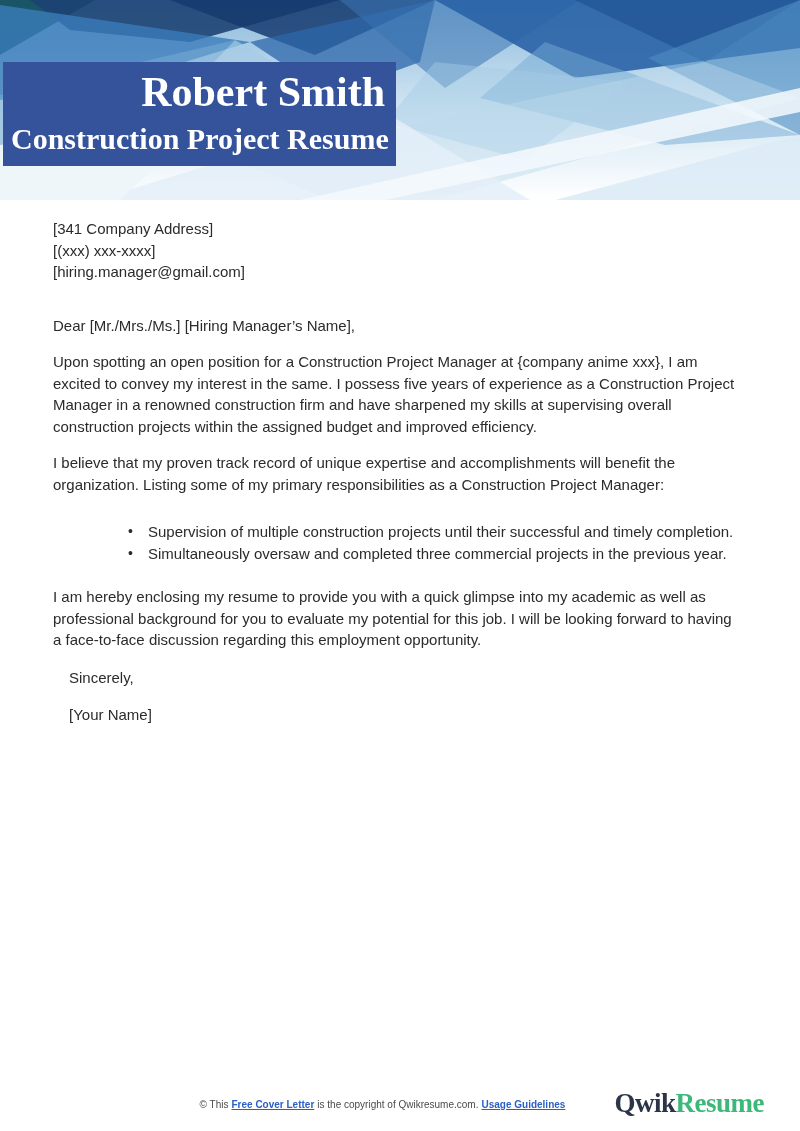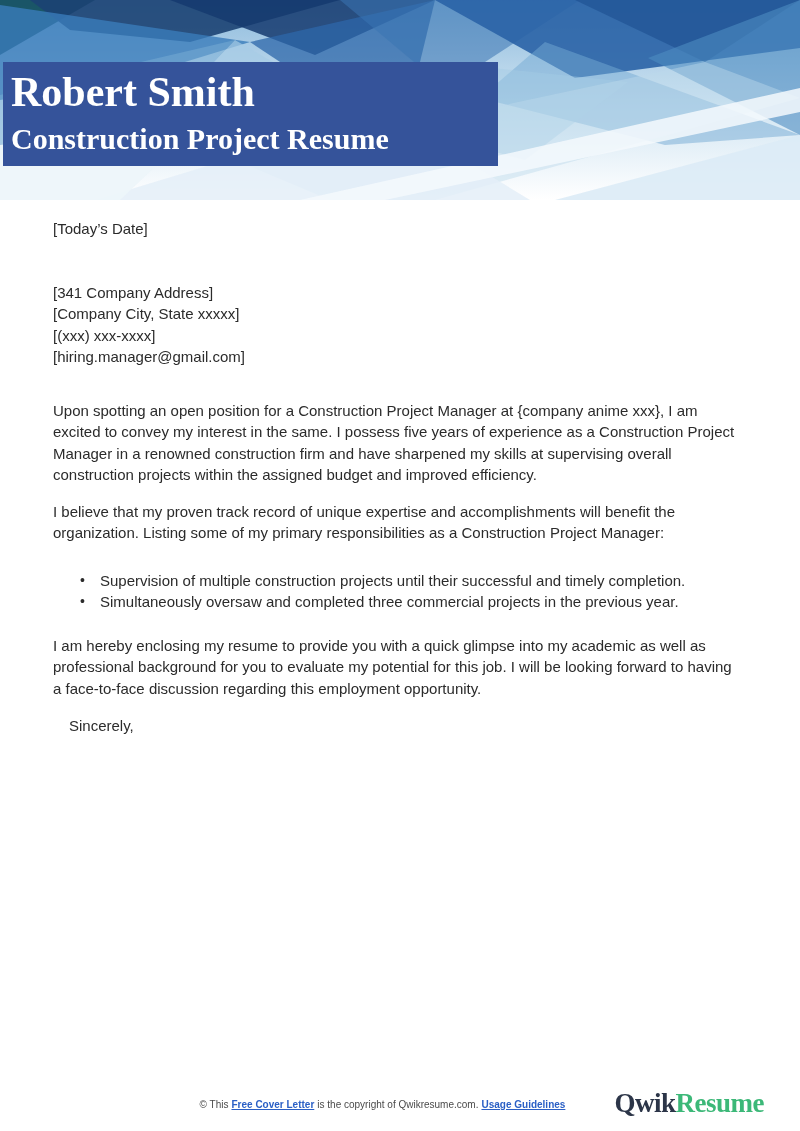--- a/index.html
+++ b/index.html
@@ -13,24 +13,24 @@
     overflow: hidden;
     font-family: "Liberation Sans", sans-serif;
   }
 
   
   .header { position: absolute; top: 0; left: 0; width: 800px; height: 200px; }
   .header svg { display: block; width: 800px; height: 200px; }
   .name-box {
     position: absolute;
     top: 62px; left: 3px;
-    width: 495px; height: 104px;
+    width: 393px; height: 104px;
     background: #35539a;
     color: #ffffff;
-    text-align: left;
+    text-align: right;
     padding: 5px 11px 0 8px;
     font-family: "Liberation Serif", serif;
   }
   .name-box .name {
     font-size: 42px; font-weight: 700; line-height: 50px; white-space: nowrap;
   }
   .name-box .title {
     font-size: 30px; font-weight: 700; line-height: 44px; white-space: nowrap;
   }
 
@@ -45,21 +45,21 @@
   }
   .letter p { margin: 0 0 15px 0; }
   .letter .date-line { margin-bottom: 42px; }
   .letter .address p { margin: 0; }
   .letter .address { margin-bottom: 32px; }
   .letter ul {
     margin: 26px 0 22px 0;
     padding-left: 47px;
     list-style: none;
   }
-  .letter ul li { position: relative; line-height: 21.5px; }
+  .letter ul li { position: relative; line-height: 21.5px; margin-left: 48px; }
   .letter ul li::before {
     content: "\2022";
     position: absolute;
     left: -20px;
     font-size: 14px;
   }
   .signoff-block p { margin: 16px; }
 
   
   .footer { position: absolute; top: 1088px; left: 0; width: 800px; height: 36px; }
@@ -122,43 +122,43 @@
       <polygon points="0,145 205,120 120,200 0,200" fill="#edf5fa" opacity="0.95"></polygon>
       <polygon points="300,200 800,88 800,112 385,200" fill="#f4f9fd" opacity="0.85"></polygon>
     </svg>
     <div class="name-box" style="background: rgb(53, 83, 154);">
       <div class="name">Robert Smith</div>
       <div class="title">Construction Project Resume</div>
     </div>
   </div>
 
   <div class="letter">
-    <p class="date-line">[Today’s Date]</p>
 
     <div class="address">
       <p>[341 Company Address]</p>
-      <p>[Company City, State xxxxx]</p>
       <p>[(xxx) xxx-xxxx]</p>
       <p>[hiring.manager@gmail.com]</p>
     </div>
 
+    <p>Dear [Mr./Mrs./Ms.] [Hiring Manager’s Name],</p>
 
     <p>Upon spotting an open position for a Construction Project Manager at {company anime xxx}, I am excited to convey my interest in the same. I possess five years of experience as a Construction Project Manager in a renowned construction firm and have sharpened my skills at supervising overall construction projects within the assigned budget and improved efficiency.</p>
 
     <p>I believe that my proven track record of unique expertise and accomplishments will benefit the organization. Listing some of my primary responsibilities as a Construction Project Manager:</p>
 
     <ul>
       <li>Supervision of multiple construction projects until their successful and timely completion.</li>
       <li>Simultaneously oversaw and completed three commercial projects in the previous year.</li>
     </ul>
 
     <p>I am hereby enclosing my resume to provide you with a quick glimpse into my academic as well as professional background for you to evaluate my potential for this job. I will be looking forward to having a face-to-face discussion regarding this employment opportunity.</p>
 
     <div class="signoff-block">
       <p>Sincerely,</p>
+      <p>[Your Name]</p>
     </div>
   </div>
 
   <div class="footer">
     <div class="footer-text">
       <span>© This</span><a title="Free Cover Letter" style="color: rgb(42, 95, 197);">Free Cover Letter</a><span>is the copyright of Qwikresume.com.</span><a title="Usage Guidelines" style="color: rgb(42, 95, 197);">Usage Guidelines</a>
     </div>
     <div class="footer-logo">
       <span style="color: rgb(44, 53, 72);">Qwik</span><span style="color: rgb(60, 184, 120);">Resume</span>
     </div>

